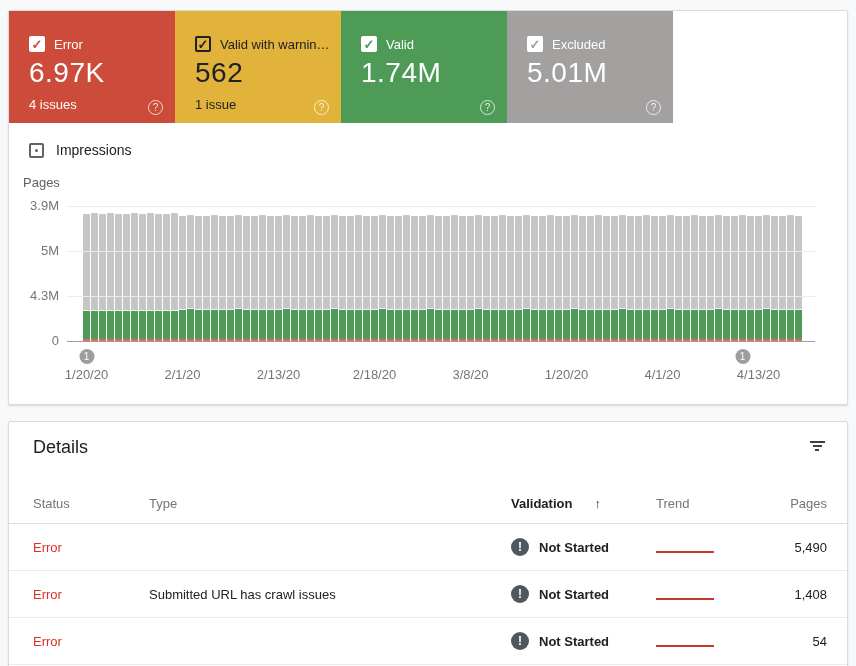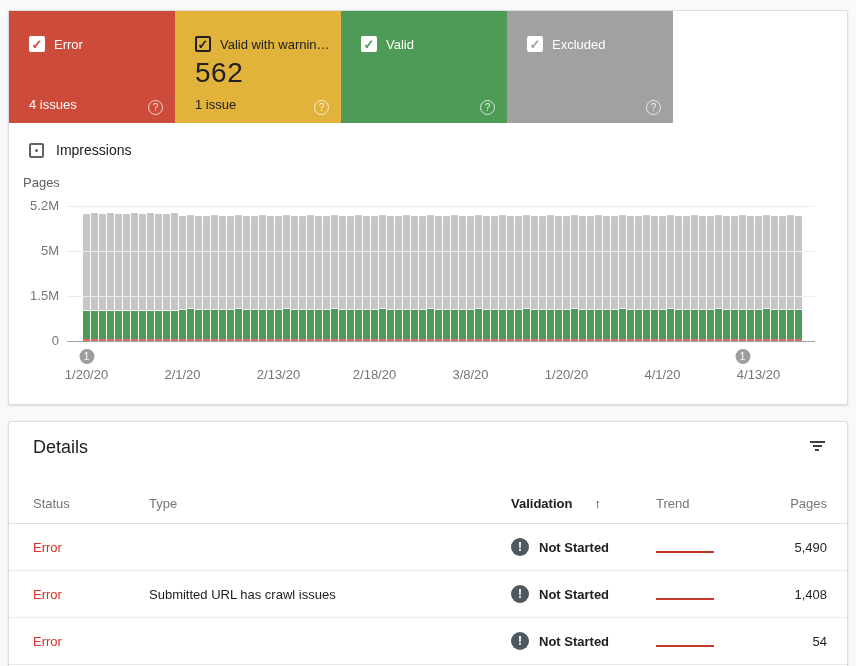--- a/index.html
+++ b/index.html
@@ -94,20 +94,21 @@
 <div class="panel" id="top-panel">
 
   <div class="cards">
     <div class="card" style="background: rgb(205, 75, 58); color: rgb(255, 255, 255);">
       <div class="card-head">
         <span class="card-check" style="background: rgb(255, 255, 255); border: 2px solid transparent; color: rgb(205, 75, 58);">
             <span class="check-glyph">✓</span>
           </span>
         <span class="card-label">Error</span>
       </div>
+      <div class="card-value">6.97K</div>
       <div class="card-sub">4 issues</div>
       <div class="card-help">
           <span>?</span>
         </div>
     </div>
     <div class="card" style="background: rgb(226, 179, 59); color: rgb(32, 33, 36);">
       <div class="card-head">
         <span class="card-check" style="background: transparent; border: 2px solid rgb(32, 33, 36); color: rgb(32, 33, 36);">
             <span class="check-glyph">✓</span>
           </span>
@@ -119,32 +120,34 @@
           <span>?</span>
         </div>
     </div>
     <div class="card" style="background: rgb(78, 155, 87); color: rgb(255, 255, 255);">
       <div class="card-head">
         <span class="card-check" style="background: rgb(255, 255, 255); border: 2px solid transparent; color: rgb(78, 155, 87);">
             <span class="check-glyph">✓</span>
           </span>
         <span class="card-label">Valid</span>
       </div>
+      <div class="card-value">1.74M</div>
       <div class="card-sub"></div>
       <div class="card-help">
           <span>?</span>
         </div>
     </div>
     <div class="card" style="background: rgb(163, 160, 160); color: rgb(255, 255, 255);">
       <div class="card-head">
         <span class="card-check" style="background: rgb(255, 255, 255); border: 2px solid transparent; color: rgb(163, 160, 160);">
             <span class="check-glyph">✓</span>
           </span>
         <span class="card-label">Excluded</span>
       </div>
+      <div class="card-value">5.01M</div>
       <div class="card-sub"></div>
       <div class="card-help">
           <span>?</span>
         </div>
     </div>
   </div>
 
   <div class="imp-row">
     <span class="imp-box"></span>
     <span class="imp-label">Impressions</span>
@@ -508,25 +511,25 @@
         <div class="bar" style="height: 126px; background: rgb(198, 198, 198);">
           <div class="bar-valid" style="height: 32px; background: rgb(78, 155, 87);"></div>
           <div class="bar-error" style="background: rgb(226, 105, 90);"></div>
         </div>
         <div class="bar" style="height: 125px; background: rgb(198, 198, 198);">
           <div class="bar-valid" style="height: 32px; background: rgb(78, 155, 87);"></div>
           <div class="bar-error" style="background: rgb(226, 105, 90);"></div>
         </div>
       </div>
   <div class="gridline" style="top: 195px;"></div>
-      <div class="ytick" style="top: 187px;">5.2M</div>
+      <div class="ytick" style="top: 187px;">3.9M</div>
       <div class="gridline" style="top: 240px;"></div>
       <div class="ytick" style="top: 232px;">5M</div>
       <div class="gridline" style="top: 285px;"></div>
-      <div class="ytick" style="top: 277px;">1.5M</div>
+      <div class="ytick" style="top: 277px;">4.3M</div>
       <div class="gridline baseline" style="top: 330px;"></div>
       <div class="ytick" style="top: 322px;">0</div>
       <div class="xtick" style="left: 77.5px;">1/20/20</div>
       <div class="xtick" style="left: 173.5px;">2/1/20</div>
       <div class="xtick" style="left: 269.5px;">2/13/20</div>
       <div class="xtick" style="left: 365.5px;">2/18/20</div>
       <div class="xtick" style="left: 461.5px;">3/8/20</div>
       <div class="xtick" style="left: 557.5px;">1/20/20</div>
       <div class="xtick" style="left: 653.5px;">4/1/20</div>
       <div class="xtick" style="left: 749.5px;">4/13/20</div>

